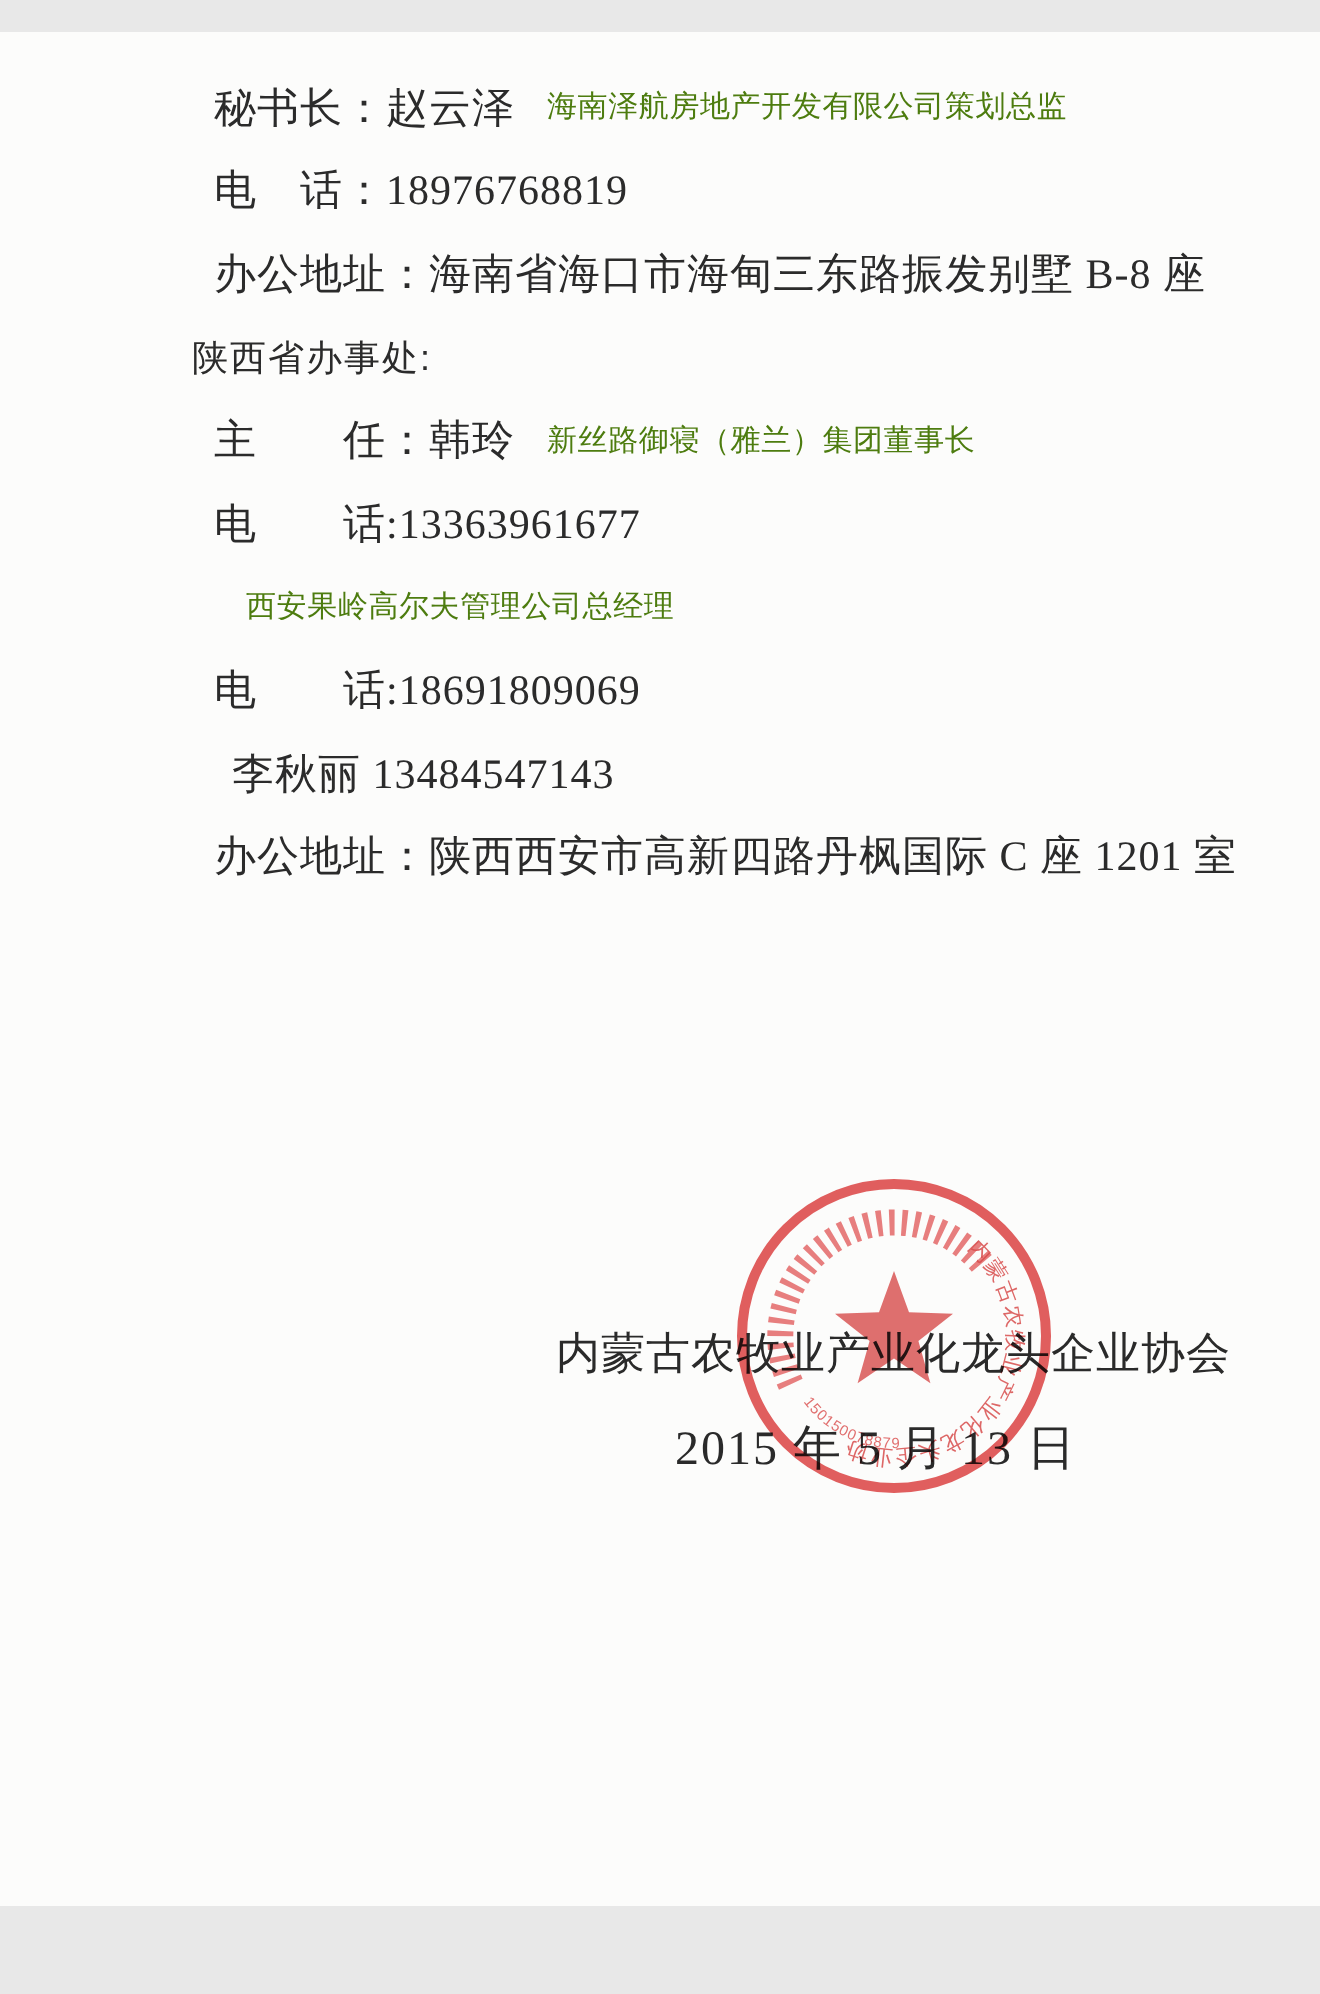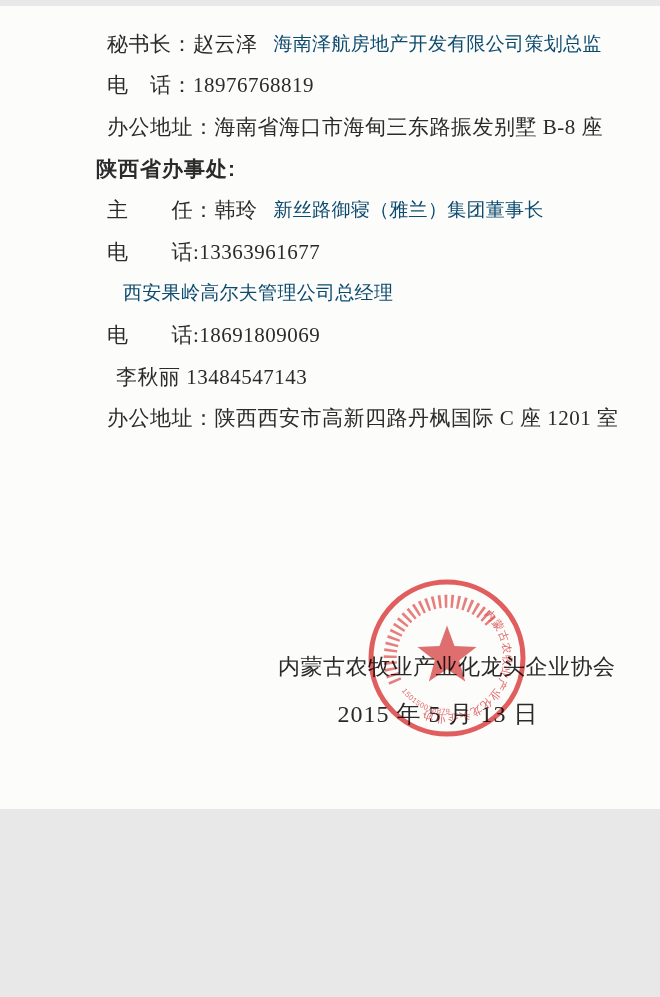--- a/index.html
+++ b/index.html
@@ -1,39 +1,39 @@
 <!DOCTYPE html>
 <html><head>
 <meta charset="utf-8">
 <style>
   html,body { margin:0; padding:0; background:#e8e8e8; }
   .page {
     position:relative;
-    width:660px; height:803px;
-    margin:6px auto;
+    width:660px; height:937px;
+    margin:16px auto;
     background:#fcfcfb;
     overflow:hidden;
     color:#2b2b2b;
     font-family:"Liberation Serif","DejaVu Serif",serif;
   }
   .content { position:absolute; top:17px; left:0; width:100%; }
   .line {
     height:41.6px;
     display:flex; align-items:center;
     padding-left:107px;
     font-size:21px;
     white-space:pre;
     letter-spacing:0.5px;
   }
-  .line .desc { font-size:19px; margin-left:16px; letter-spacing:0.3px; color:#0c4a6e; }
+  .line .desc { font-size:15px; margin-left:16px; letter-spacing:0.3px; color:#4d7c0f; }
   .line.heading { padding-left:96px; }
   .line.heading .main {
-    font-weight:bold;
+    font-weight:normal;
     font-family:"Liberation Sans","DejaVu Sans",sans-serif;
-    font-size:21px;
+    font-size:18px;
     letter-spacing:1px;
   }
   .line.indent { padding-left:116px; }
 
   .signature { position:absolute; left:278px; top:646px; width:320px; text-align:center; }
   .signature .org { font-size:22px; letter-spacing:0.5px; white-space:pre; color:#2a2a2a; }
   .signature .date { font-size:24px; margin-top:16px; letter-spacing:1px; white-space:pre; color:#2a2a2a; }
 
   .seal {
     position:absolute; left:359px; top:564px;

